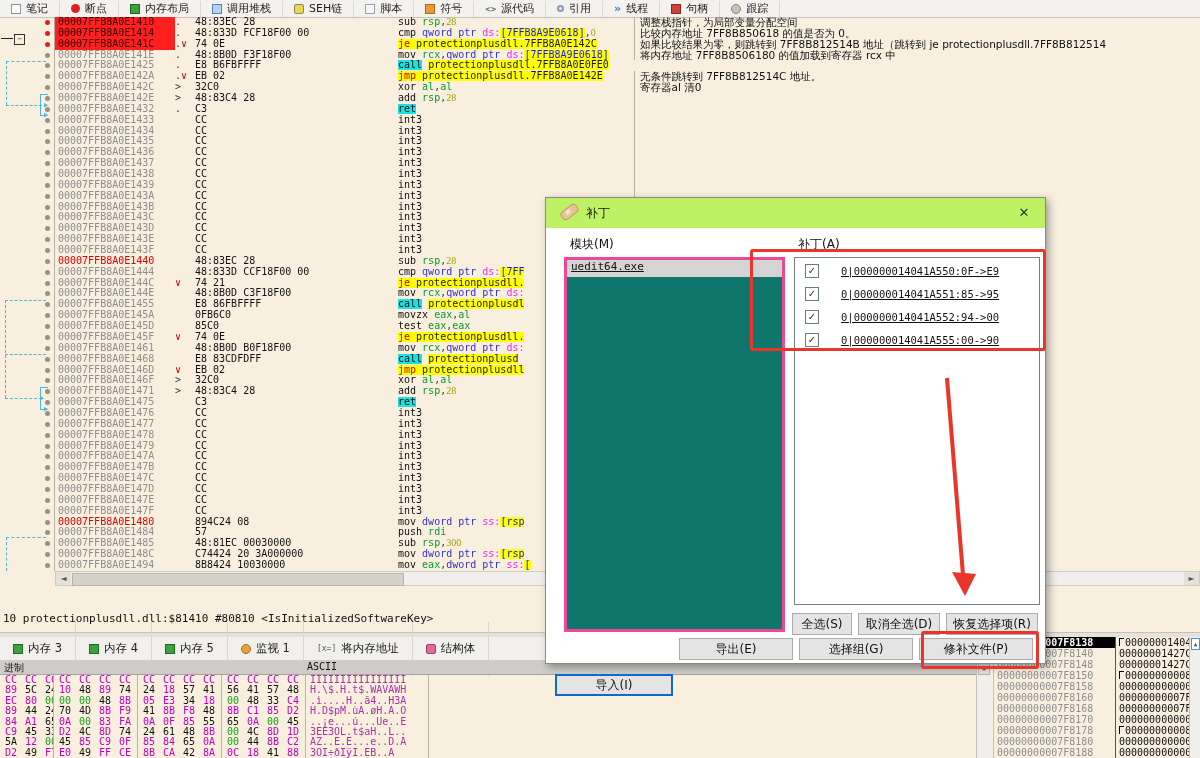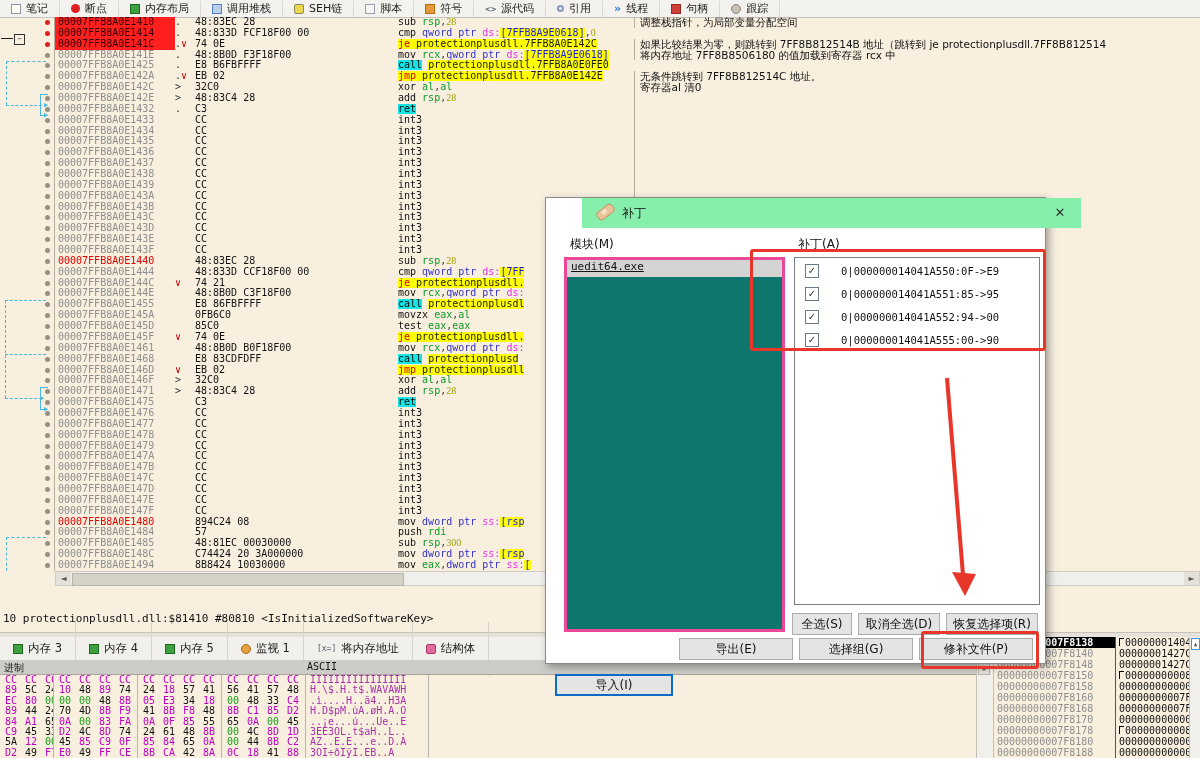--- a/index.html
+++ b/index.html
@@ -83,34 +83,34 @@
   .strow{display:flex;height:11px;line-height:11px;white-space:nowrap;}
   .stadr{width:118px;flex:0 0 118px;padding-left:3px;color:#8e8e8e;overflow:hidden;border-right:1px solid #555;}
   .stadr.sel{background:#000;color:#fff;font-weight:bold;}
   .stval{flex:1;padding-left:3px;color:#111;overflow:hidden;display:flex;align-items:flex-start;}
   .sbr{display:inline-block;width:4px;height:7px;border-left:1px solid #000;border-top:1px solid #000;margin:1px 1px 0 0;}
   #stvscroll{position:absolute;right:0;top:0;width:11px;height:121px;background:#f0efec;border-left:1px solid #c4c0b8;}
   #stvscroll .up{margin:1px;height:10px;background:#fff;border:1px solid #4a90d8;color:#555;font-size:6px;text-align:center;line-height:9px;}
   
   #dialog{position:absolute;left:545px;top:197px;width:501px;height:467px;background:#fff;
           border:1px solid #8a8a8a;box-shadow:3px 3px 8px rgba(0,0,0,0.35);z-index:10;font-size:12px;color:#111;box-sizing:border-box;}
-  #dlg-title{position:absolute;left:0;top:0;width:100%;height:30px;background:#86efac;margin-left:36px;}
+  #dlg-title{position:absolute;left:0;top:0;width:100%;height:30px;background:#bef264;}
   #dlg-icon{position:absolute;left:14px;top:9px;width:17px;height:8px;background:#e9c49a;border:1px solid #c59a66;border-radius:4px;transform:rotate(-38deg);}
   #dlg-icon::after{content:"";position:absolute;left:5px;top:1px;width:5px;height:4px;background:#f6e2c4;}
   #dlg-caption{position:absolute;left:40px;top:7px;font-size:12px;}
   #dlg-close{position:absolute;right:10px;top:5px;width:22px;height:20px;text-align:center;line-height:20px;font-size:13px;color:#333;}
   .dlg-label{position:absolute;top:38px;font-size:12px;}
   #lbl-module{left:24px;} #lbl-patch{left:252px;}
   #modlist{position:absolute;left:18px;top:59px;width:215px;height:369px;background:#0f766e;border:3px solid #ec4899;overflow:hidden;text-decoration:underline;}
   .moditem{height:17px;line-height:17px;padding-left:4px;background:#d4d4d4;font:11px "DejaVu Sans Mono",monospace;color:#111;}
   #patchlist{position:absolute;left:248px;top:59px;width:244px;height:346px;background:#fff;border:1px solid #7a7f88;overflow:hidden;}
   .pitem{display:flex;align-items:center;height:20px;margin-top:3px;}
   .pchk{width:12px;height:12px;border:1px solid #6a7a8a;background:#fff;margin-left:10px;margin-right:22px;
         font:10px "DejaVu Sans",sans-serif;line-height:11px;text-align:center;color:#333;flex:0 0 12px;}
-  .ptxt{font:10.5px "DejaVu Sans Mono",monospace;color:#111;white-space:nowrap;}
+  .ptxt{font:10.5px "DejaVu Sans Mono",monospace;color:#111;white-space:nowrap;text-decoration:underline;}
   .wbtn{position:absolute;height:22px;background:#e4e4e4;border:1px solid #acacac;text-align:center;line-height:20px;font-size:12px;color:#111;box-sizing:border-box;}
   #btn-selall{left:246px;top:415px;width:60px;}
   #btn-deselall{left:312px;top:415px;width:82px;}
   #btn-restore{left:400px;top:415px;width:92px;}
   #btn-import{left:9px;top:440px;width:118px;border:2px solid #0a6cc8;line-height:18px;margin-top:36px;}
   #btn-export{left:133px;top:440px;width:114px;}
   #btn-group{left:253px;top:440px;width:114px;}
   #btn-patchfile{left:373px;top:440px;width:114px;}
   
   .ann{position:absolute;border:3px solid #e8372a;border-radius:3px;z-index:30;pointer-events:none;}
@@ -186,20 +186,21 @@
         <span class="dins"><span class="tk-m">sub </span><span class="tk-r">rsp</span><span class="tk-k">,</span><span class="tk-n">28</span></span>
         <span class="dcmt">调整栈指针，为局部变量分配空间</span>
       </div>
       <div class="drow">
         <span class="dg">
           <span class="dot r"></span>
         </span>
         <span class="dadr bp">00007FFB8A0E1414</span>
         <span class="dbyt"><span class="dmk">.</span><span>48:833D FCF18F00 00</span></span>
         <span class="dins"><span class="tk-m">cmp </span><span class="tk-p">qword ptr </span><span class="tk-s">ds:</span><span class="tk-a">[7FFB8A9E0618]</span><span class="tk-k">,</span><span class="tk-n">0</span></span>
+        <span class="dcmt">比较内存地址 7FF8B850618 的值是否为 0。</span>
       </div>
       <div class="drow">
         <span class="dg">
           <span class="dot r"></span>
         </span>
         <span class="dadr bp">00007FFB8A0E141C</span>
         <span class="dbyt"><span class="dmk">.<b>∨</b></span><span>74 0E</span></span>
         <span class="dins"><span class="tk-j">je </span><span class="tk-t">protectionplusdll.7FFB8A0E142C</span></span>
         <span class="dcmt">如果比较结果为零，则跳转到 7FF8B812514B 地址（跳转到 je protectionplusdll.7FF8B812514</span>
       </div>

